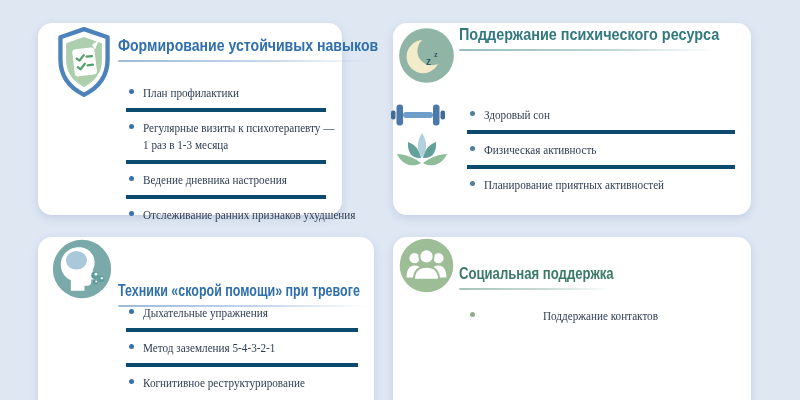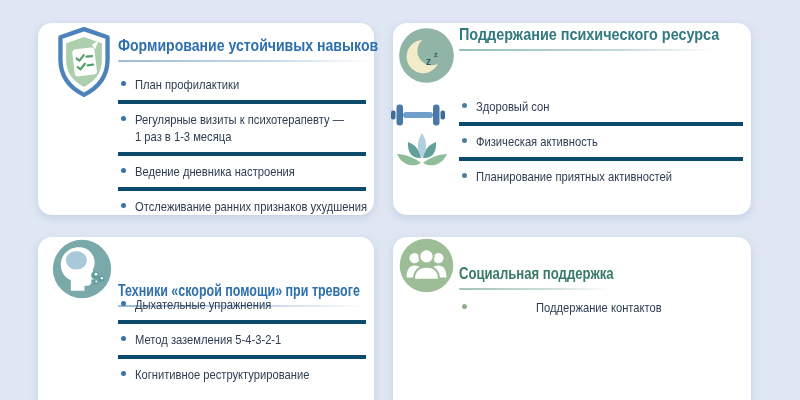--- a/index.html
+++ b/index.html
@@ -6,21 +6,21 @@
   body{
     width:800px;height:400px;overflow:hidden;position:relative;
     background:#dfe7f3;
     font-family:"Liberation Sans","DejaVu Sans",sans-serif;
     -webkit-font-smoothing:antialiased;
   }
   .card{
     position:absolute;background:#ffffff;border-radius:14px;
     box-shadow:0 3px 9px rgba(125,148,185,0.28);
   }
-  .c1{left:38px;top:23px;width:336px;height:192px;}
+  .c1{left:38px;top:23px;width:304px;height:192px;}
   .c2{left:393px;top:23px;width:358px;height:192px;}
   .c3{left:38px;top:237px;width:336px;height:180px;}
   .c4{left:393px;top:237px;width:358px;height:180px;}
 
   .icon{position:absolute;}
   .i-shield{left:15px;top:3px;width:62px;height:72px;}
   .i-moon{left:5px;top:4px;width:57px;height:57px;}
   .i-dumbbell{left:-2px;top:78px;width:54px;height:28px;}
   .i-lotus{left:1px;top:107px;width:56px;height:46px;}
   .i-head{left:13px;top:1px;width:62px;height:62px;}
@@ -43,21 +43,21 @@
   .sx2{transform:scaleX(0.90);}
   .sx3{transform:scaleX(0.78);}
   .sx4{transform:scaleX(0.82);}
 
   .rule{height:2px;margin-top:4px;border-radius:1px;opacity:0.55;}
   .rule-blue{background:linear-gradient(to right,#4d82ba 0%,#9ab9da 60%,rgba(154,185,218,0) 100%);}
   .rule-teal{background:linear-gradient(to right,#3f868c 0%,#8fb6ba 60%,rgba(143,182,186,0) 100%);}
   .rule-green{background:linear-gradient(to right,#5b9180 0%,#a3c4b6 60%,rgba(163,196,182,0) 100%);}
   .rw1{width:254px;} .rw2{width:256px;} .rw3{width:250px;} .rw4{width:152px;}
 
-  ul.list{position:absolute;margin:0;padding:0;list-style:none;right:8px;}
+  ul.list{position:absolute;margin:8px;padding:0;list-style:none;right:8px;font-family:Liberation Serif, serif;}
   .c1 .list{left:80px;top:46px;}
   .c2 .list{left:66px;top:68px;}
   .c3 .list{left:80px;top:52px;}
   .c4 .list{left:66px;top:55px;text-align:center;}
   li.item{position:relative;padding:6px 0 7px 17px;line-height:17px;}
   li.item + li.item{border-top:4px solid #0c4a6e;}
   .dot{position:absolute;left:3px;top:12px;width:5px;height:5px;border-radius:50%;}
   .dot-blue{background:#3a73ab;}
   .dot-teal{background:#4d7f9b;}
   .dot-green{background:#8fae88;}

